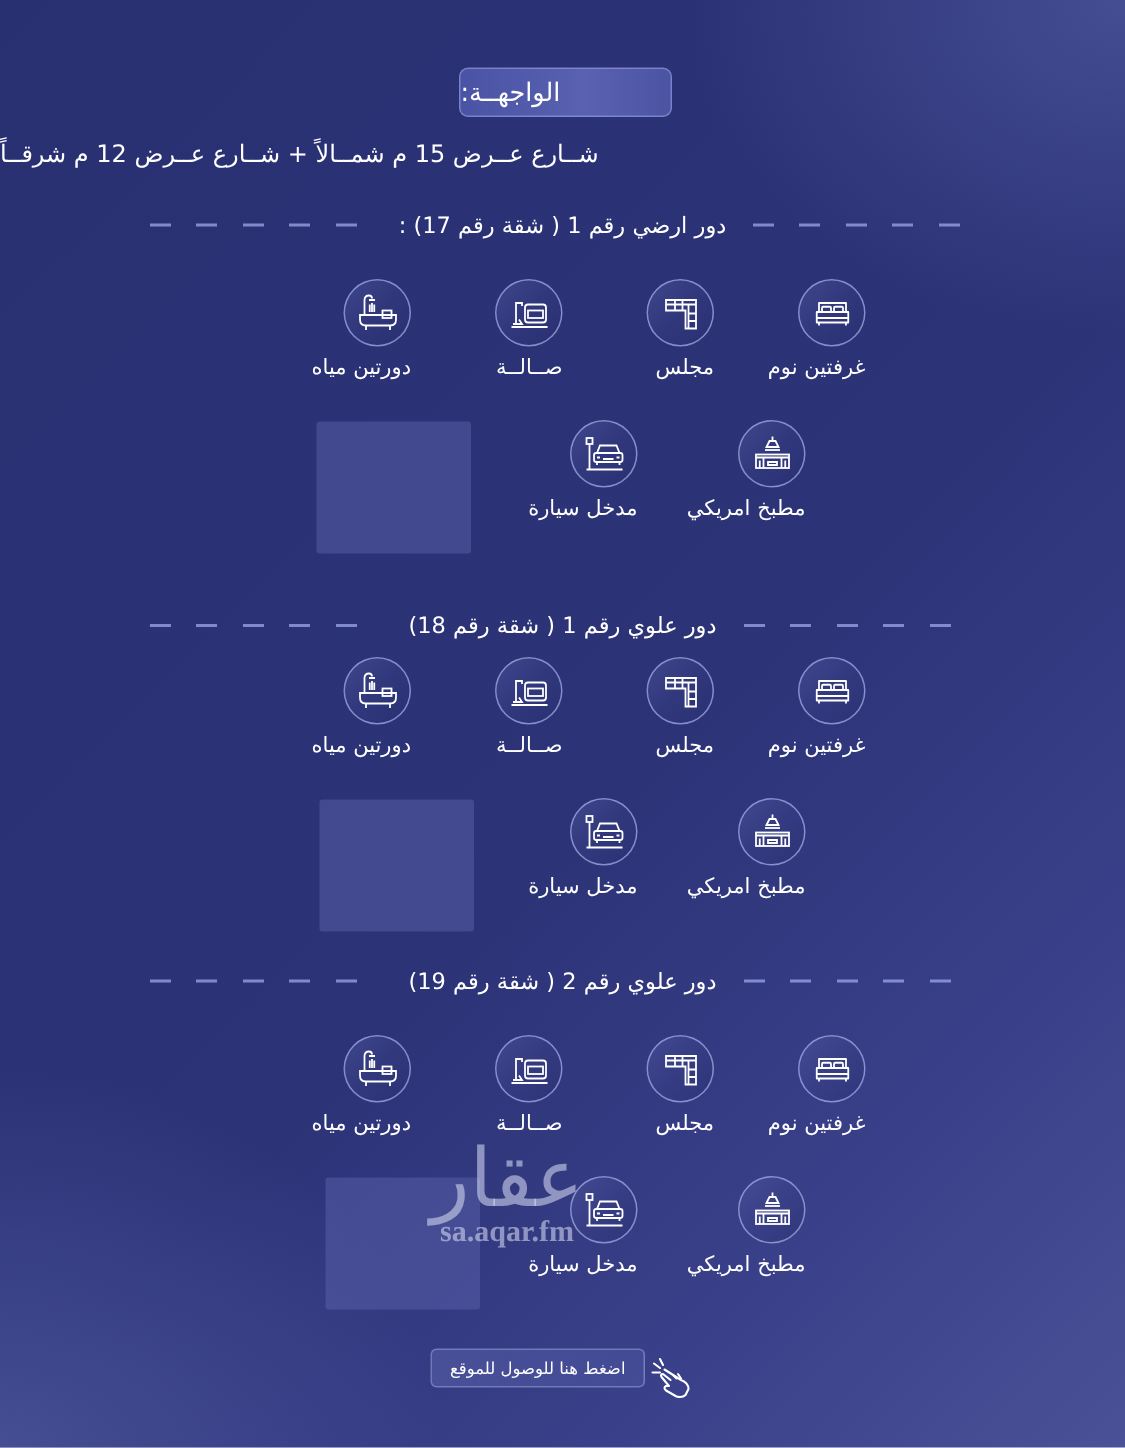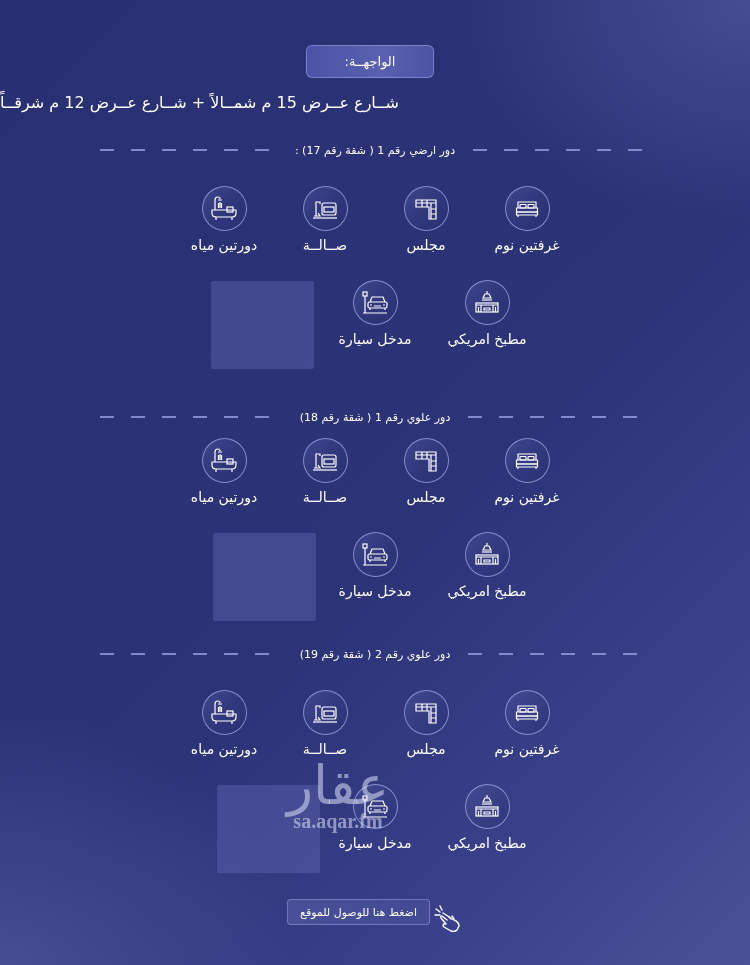--- a/index.html
+++ b/index.html
@@ -13,45 +13,45 @@
     .bg-overlay {
       position: absolute; inset: 0;
       background:
         radial-gradient(ellipse 420px 320px at 100% 0%, rgba(90,98,170,0.55), rgba(90,98,170,0) 70%),
         radial-gradient(ellipse 420px 360px at 0% 100%, rgba(90,98,170,0.55), rgba(90,98,170,0) 70%);
       pointer-events: none;
     }
     .page { position: relative; width: 750px; height: 965px; }
 
     .title-badge {
-      position: absolute; left: 306px; top: 45px; width: 128px; height: 33px;
+      position: absolute; left: 306px; top: 45px; width: 142px; height: 33px;
       border-radius: 6px;
       background: linear-gradient(90deg, #4a53a5 0%, #5961b0 60%, #4b53a3 100%);
       border: 1px solid rgba(160,170,230,0.55);
-      display: flex; align-items: center; justify-content: center;
-      font-size: 13px; direction: rtl;
+      display: flex; align-items: center; justify-content: flex-end;
+      font-size: 17px; direction: rtl;
     }
     .subtitle {
       position: absolute; left: 0; width: 750px; top: 93px; text-align: left;
       font-size: 16px; direction: rtl; letter-spacing: 0.2px;
     }
 
     .section-header {
       position: absolute; left: 100px; width: 550px; height: 26px;
       display: flex; align-items: center; direction: rtl;
     }
     .dashes { flex: 1; height: 2px;
       background-image: repeating-linear-gradient(90deg, rgba(150,160,225,0.8) 0 14px, transparent 14px 31px);
     }
     .dashes.left { margin-right: 14px; }
     .dashes.right { margin-left: 14px; }
-    .section-title { font-size: 11px; white-space: nowrap; padding: 0 4px; }
+    .section-title { font-size: 15px; white-space: nowrap; padding: 0 4px; }
 
     .feature {
-      position: absolute; width: 100px; display: flex; flex-direction: column; align-items: center;
+      position: absolute; width: 100px; display: flex; flex-direction: column; align-items: flex-end;
     }
     .icon-circle {
       width: 45px; height: 45px; border-radius: 50%;
       border: 1.5px solid rgba(170,178,235,0.7);
       background: linear-gradient(135deg, rgba(80,88,160,0.55) 0%, rgba(60,66,135,0.35) 50%, rgba(40,46,110,0.5) 100%);
       display: flex; align-items: center; justify-content: center;
     }
     .icon-circle svg { width: 30px; height: 30px; }
     .feature-label { margin-top: 6px; font-size: 14px; direction: rtl; white-space: nowrap; }
 

